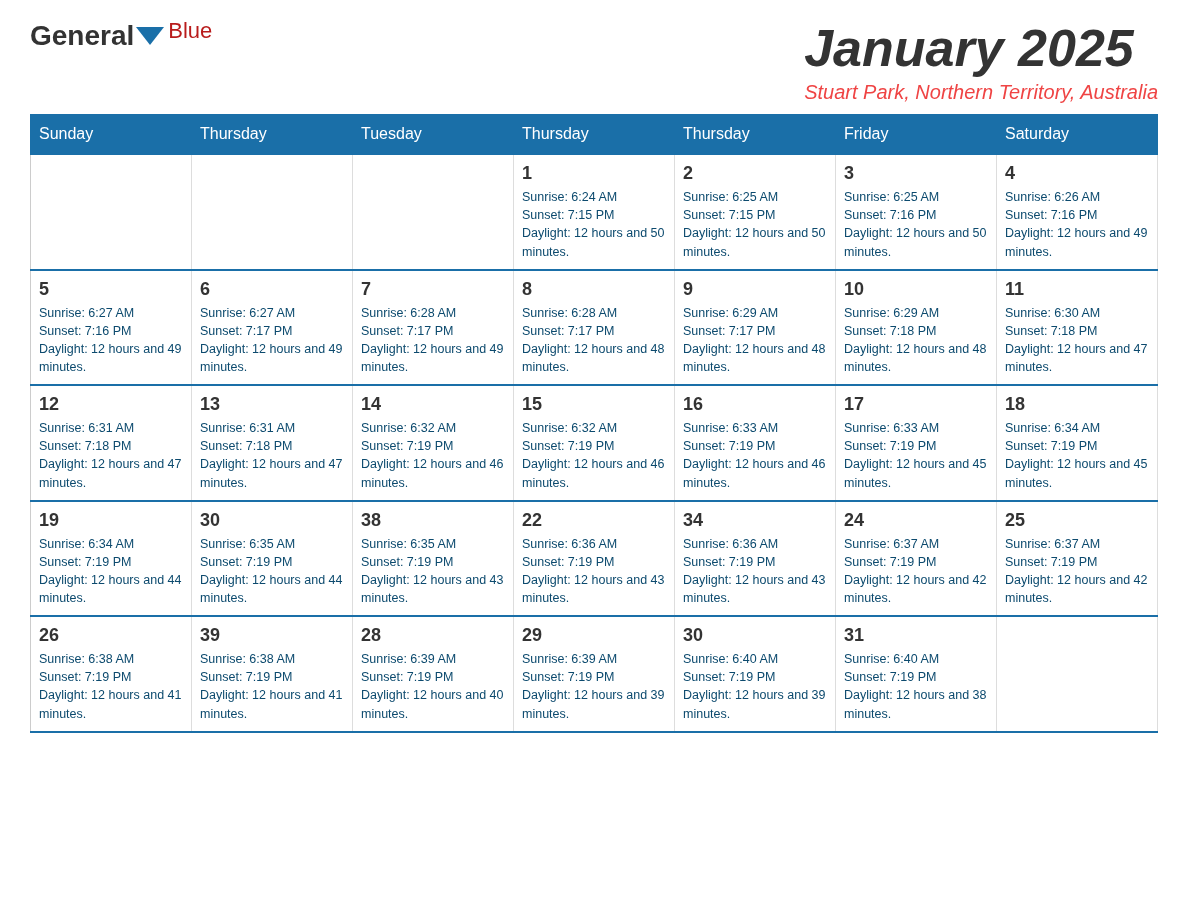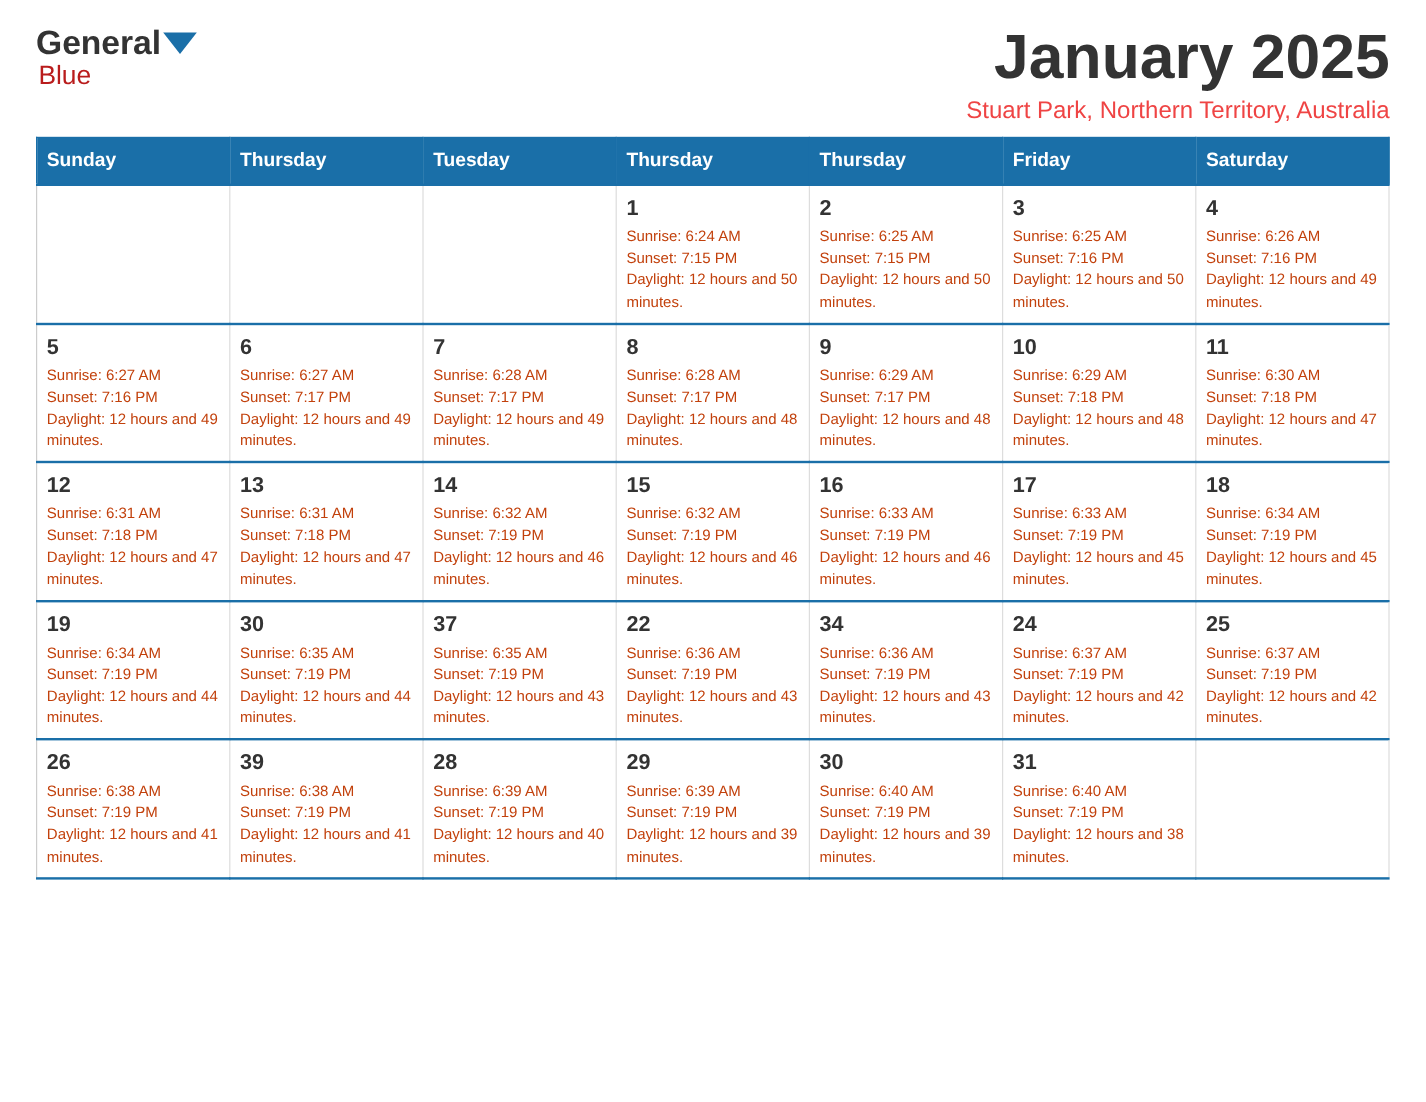--- a/index.html
+++ b/index.html
@@ -11,21 +11,21 @@
       padding: 20px 30px;
     }
     .header {
       display: flex;
       justify-content: space-between;
       align-items: flex-start;
       margin-bottom: 10px;
     }
     .logo {
       display: flex;
-      flex-direction: column;
+      flex-direction: row;
       align-items: flex-start;
     }
     .logo-text {
       display: flex;
       align-items: center;
       font-size: 28px;
       font-weight: bold;
       color: #333;
     }
     .logo-general {
@@ -40,21 +40,22 @@
       margin: 0 2px;
       display: inline-block;
     }
     .logo-blue {
       color: #b91c1c;
       font-size: 22px;
       margin-top: -2px;
       margin-left: 2px;
     }
     .title-section {
-      text-align: right;
+      text-align: left;
+      font-style: italic;
     }
     .month-title {
       font-size: 52px;
       font-weight: bold;
       color: #333;
       line-height: 1.1;
     }
     .location-title {
       font-size: 20px;
       color: #ef4444;
@@ -64,42 +65,42 @@
       width: 100%;
       border-collapse: collapse;
       margin-top: 10px;
     }
     th {
       background-color: #1a6fa8;
       color: #fff;
       padding: 10px 8px;
       text-align: left;
       font-size: 16px;
-      font-weight: bold;
+      font-weight: normal;
       border: 1px solid #1a6fa8;
     }
     td {
       vertical-align: top;
       padding: 8px 8px;
       border: 1px solid #ccc;
       width: 14.28%;
       min-height: 100px;
       font-size: 13px;
       color: #333;
     }
     .day-number {
       font-size: 18px;
       font-weight: bold;
       color: #333;
       margin-bottom: 4px;
       display: block;
     }
     .day-info {
       font-size: 12.5px;
-      color: #c2410c;
+      color: #0c4a6e;
       line-height: 1.45;
     }
     .empty-cell {
       background: #fff;
     }
     tr {
       border-bottom: 2px solid #1a6fa8;
     }
     td {
       border-right: 1px solid #ddd;
@@ -220,21 +221,21 @@
       <tr>
         <td>
           <span class="day-number">19</span>
           <div class="day-info">Sunrise: 6:34 AM<br>Sunset: 7:19 PM<br>Daylight: 12 hours and 44 minutes.</div>
         </td>
         <td>
           <span class="day-number">30</span>
           <div class="day-info">Sunrise: 6:35 AM<br>Sunset: 7:19 PM<br>Daylight: 12 hours and 44 minutes.</div>
         </td>
         <td>
-          <span class="day-number">37</span>
+          <span class="day-number">38</span>
           <div class="day-info">Sunrise: 6:35 AM<br>Sunset: 7:19 PM<br>Daylight: 12 hours and 43 minutes.</div>
         </td>
         <td>
           <span class="day-number">22</span>
           <div class="day-info">Sunrise: 6:36 AM<br>Sunset: 7:19 PM<br>Daylight: 12 hours and 43 minutes.</div>
         </td>
         <td>
           <span class="day-number">34</span>
           <div class="day-info">Sunrise: 6:36 AM<br>Sunset: 7:19 PM<br>Daylight: 12 hours and 43 minutes.</div>
         </td>

